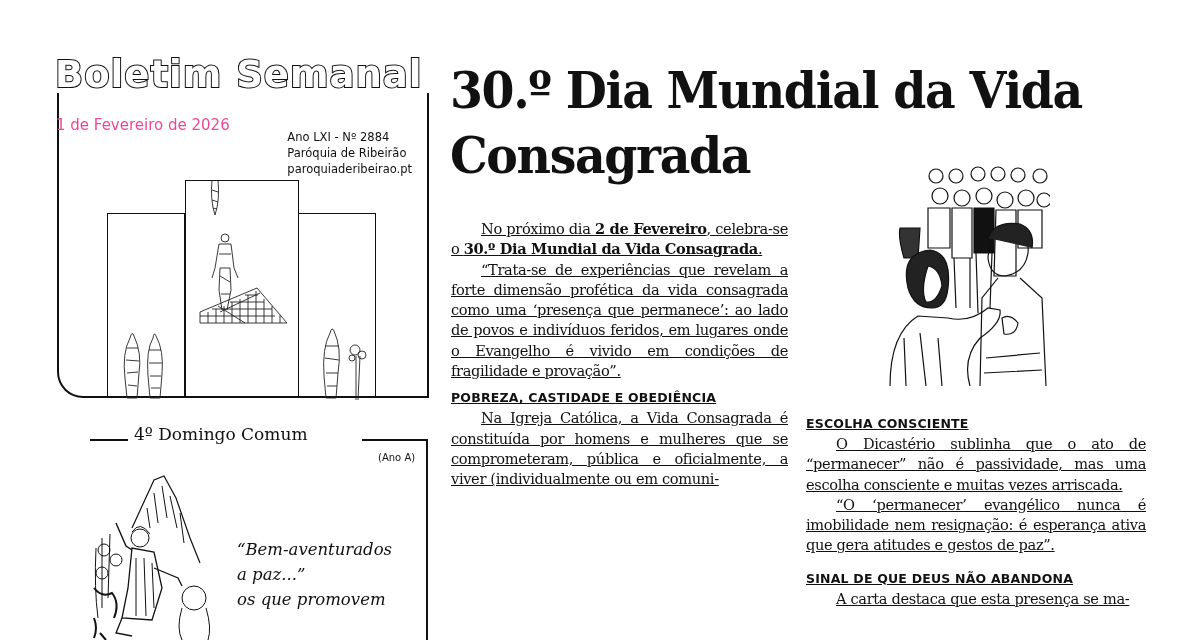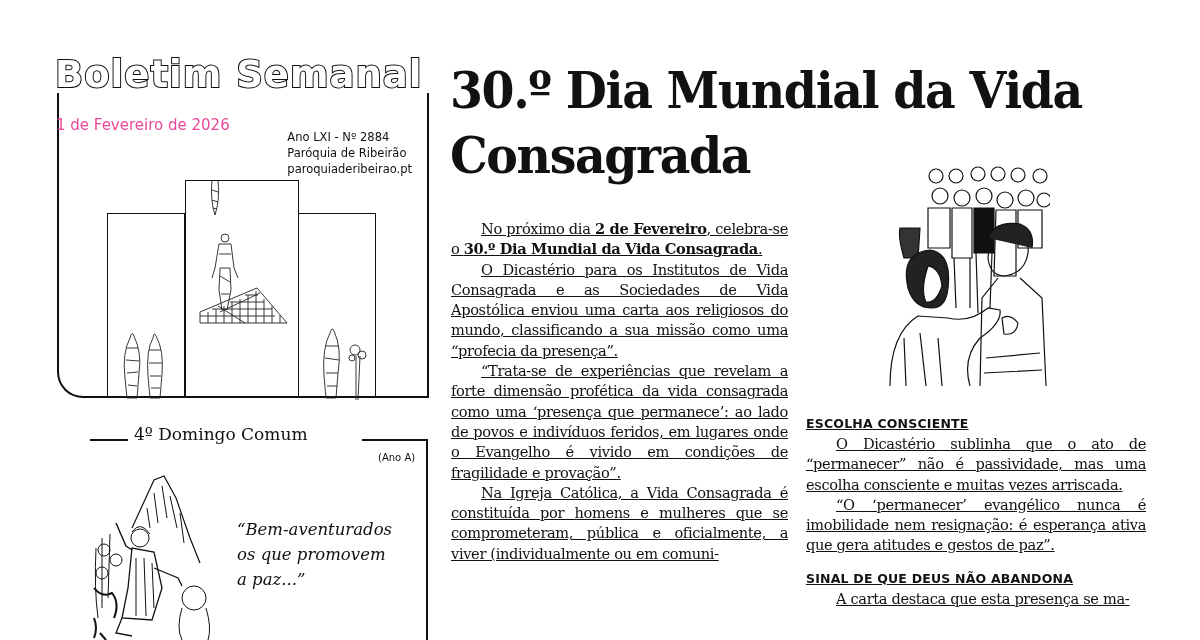--- a/index.html
+++ b/index.html
@@ -43,21 +43,21 @@
   .sunday-frame {
     position:absolute; left:362px; top:439px; width:66px; height:210px;
     border-top:2px solid #111; border-right:2px solid #111; box-sizing:border-box;
   }
   .sunday-year {
     position:absolute; left:378px; top:452px;
     font-family:"DejaVu Sans", sans-serif; font-size:10px; color:#111;
   }
   .sunday-art { position:absolute; left:92px; top:468px; width:128px; height:172px; }
   .sunday-quote {
-    position:absolute; left:237px; top:517px; width:180px;
+    position:absolute; left:237px; top:537px; width:180px;
     font-family:"DejaVu Serif", serif; font-style:italic; font-size:16.5px; line-height:25px; color:#111;
   }
 
   
   .headline {
     position:absolute; left:450px; top:58px; width:720px;
     font-family:"DejaVu Serif", serif; font-weight:bold; font-size:51px;
     line-height:65px; letter-spacing:-1.5px; color:#111; transform:scaleX(0.93); transform-origin:left top;
   }
 
@@ -144,22 +144,22 @@
   <path d="M62 100 L86 110 L90 118" stroke-width="1.3"></path>
 
   <circle cx="102" cy="130" r="12"></circle>
   <path d="M90 140 Q84 160 90 172 M114 140 Q120 160 116 172"></path>
   <path d="M30 150 L24 165 L40 168" stroke-width="1.3"></path>
   <path d="M8 165 L14 172 M2 150 Q6 160 2 170" stroke-width="2"></path>
 </svg>
 
 <div class="sunday-quote">
   <div>“Bem-aventurados</div>
+  <div>a paz...”</div>
   <div>os que promovem</div>
-  <div>a paz...”</div>
 </div>
 
 <div class="headline">
   <div>30.º Dia Mundial da Vida</div>
   <div>Consagrada</div>
 </div>
 
 <svg class="hero-art" viewBox="0 0 180 228" fill="none" stroke="#111" stroke-width="1.2">
 
   <circle cx="66" cy="18" r="7"></circle>
@@ -190,22 +190,22 @@
 
   <path d="M140 72 Q120 70 118 100 Q120 118 135 118 Q155 115 158 95 Q160 72 140 72 Z"></path>
   <path d="M118 80 Q125 62 150 66 Q165 72 162 90" fill="#222"></path>
   <path d="M128 120 L112 140 L110 228 M150 120 L172 140 L176 228"></path>
   <path d="M132 160 Q140 155 148 165 Q146 178 134 176 Z"></path>
   <path d="M116 200 L170 195 M114 215 L172 212"></path>
 </svg>
 
 <div class="col col1">
   <p><span>No próximo dia </span><b>2 de Fevereiro</b><span>, celebra-se o </span><b>30.º Dia Mundial da Vida Consagrada</b><span>.</span></p>
-  <p>O Dicastério para os Institutos de Vida Consagrada e as Sociedades de Vida Apostólica enviou uma carta aos religiosos do mundo, classificando a sua missão como uma “profecia da presença”.</p>
   <p>“Trata-se de experiências que revelam a forte dimensão profética da vida consagrada como uma ‘presença que permanece’: ao lado de povos e indivíduos feridos, em lugares onde o Evangelho é vivido em condições de fragilidade e provação”.</p>
+  <p class="h">POBREZA, CASTIDADE E OBEDIÊNCIA</p>
   <p>Na Igreja Católica, a Vida Consagrada é constituída por homens e mulheres que se comprometeram, pública e oficialmente, a viver (individualmente ou em comuni-</p>
 </div>
 
 <div class="col col2">
   <p class="h" style="margin-top:0">ESCOLHA CONSCIENTE</p>
   <p>O Dicastério sublinha que o ato de “permanecer” não é passividade, mas uma escolha consciente e muitas vezes arriscada.</p>
   <p>“O ‘permanecer’ evangélico nunca é imobilidade nem resignação: é esperança ativa que gera atitudes e gestos de paz”.</p>
   <p class="h" style="margin-top:14px">SINAL DE QUE DEUS NÃO ABANDONA</p>
   <p>A carta destaca que esta presença se ma-</p>
 </div>

